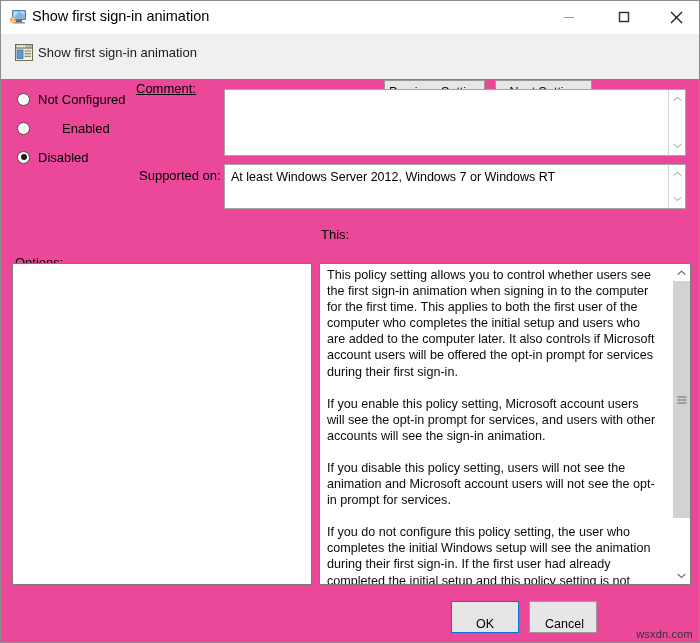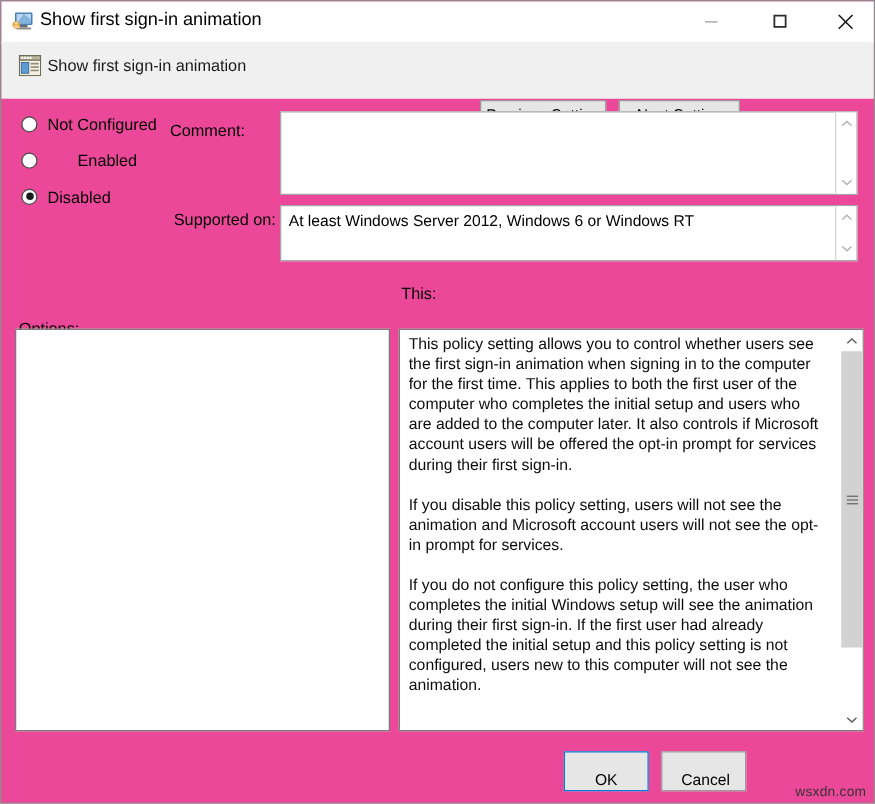--- a/index.html
+++ b/index.html
@@ -130,21 +130,21 @@
     white-space: nowrap;
   }
 
   
   .field-label {
     position: absolute;
     font-size: 13px;
     color: #000;
     white-space: nowrap;
   }
-  #label-comment { left: 135px; top: 96px; }
+  #label-comment { left: 135px; top: 80px; text-decoration: underline; }
   #label-supported { left: 138px; top: 167px; }
 
   .textbox {
     position: absolute;
     background: #ffffff;
     border: 1px solid #a6a6a6;
     box-sizing: border-box;
   }
   #box-comment   { left: 223px; top: 88px; width: 462px; height: 67px; }
   #box-supported { left: 223px; top: 163px; width: 462px; height: 45px; }
@@ -366,21 +366,21 @@
       <span class="mini-arrow down">
         <svg width="9" height="6" viewBox="0 0 9 6">
             <path d="M0.8 1.2 L4.5 4.6 L8.2 1.2" stroke="#b0b0b0" stroke-width="1.1" fill="none"></path>
           </svg>
       </span>
     </div>
   </div>
 
   <span class="field-label" id="label-supported">Supported on:</span>
   <div class="textbox" id="box-supported">
-    <div class="textbox-text">At least Windows Server 2012, Windows 6 or Windows RT</div>
+    <div class="textbox-text">At least Windows Server 2012, Windows 7 or Windows RT</div>
     <div class="mini-sb">
       <span class="mini-arrow up">
         <svg width="9" height="6" viewBox="0 0 9 6">
             <path d="M0.8 4.6 L4.5 1.2 L8.2 4.6" stroke="#b0b0b0" stroke-width="1.1" fill="none"></path>
           </svg>
       </span>
       <span class="mini-arrow down">
         <svg width="9" height="6" viewBox="0 0 9 6">
             <path d="M0.8 1.2 L4.5 4.6 L8.2 1.2" stroke="#b0b0b0" stroke-width="1.1" fill="none"></path>
           </svg>
@@ -391,20 +391,21 @@
   <span class="field-label" id="label-options">Options:</span>
   <span class="field-label" id="label-help">This:</span>
 
   <div id="panel-options">
     <div></div>
   </div>
 
   <div id="panel-help">
     <div id="help-text">
       <p>This policy setting allows you to control whether users see the first sign-in animation when signing in to the computer for the first time.  This applies to both the first user of the computer who completes the initial setup and users who are added to the computer later.  It also controls if Microsoft account users will be offered the opt-in prompt for services during their first sign-in.</p>
+      <p>If you enable this policy setting, Microsoft account users will see the opt-in prompt for services, and users with other accounts will see the sign-in animation.</p>
       <p>If you disable this policy setting, users will not see the animation and Microsoft account users will not see the opt-in prompt for services.</p>
       <p>If you do not configure this policy setting, the user who completes the initial Windows setup will see the animation during their first sign-in. If the first user had already completed the initial setup and this policy setting is not configured, users new to this computer will not see the animation.</p>
     </div>
     <div id="help-scrollbar">
       <div id="help-sb-up">
         <svg width="9" height="6" viewBox="0 0 9 6">
             <path d="M0.8 4.6 L4.5 1.2 L8.2 4.6" stroke="#5a5a5a" stroke-width="1.1" fill="none"></path>
           </svg>
       </div>
       <div id="help-sb-track">

